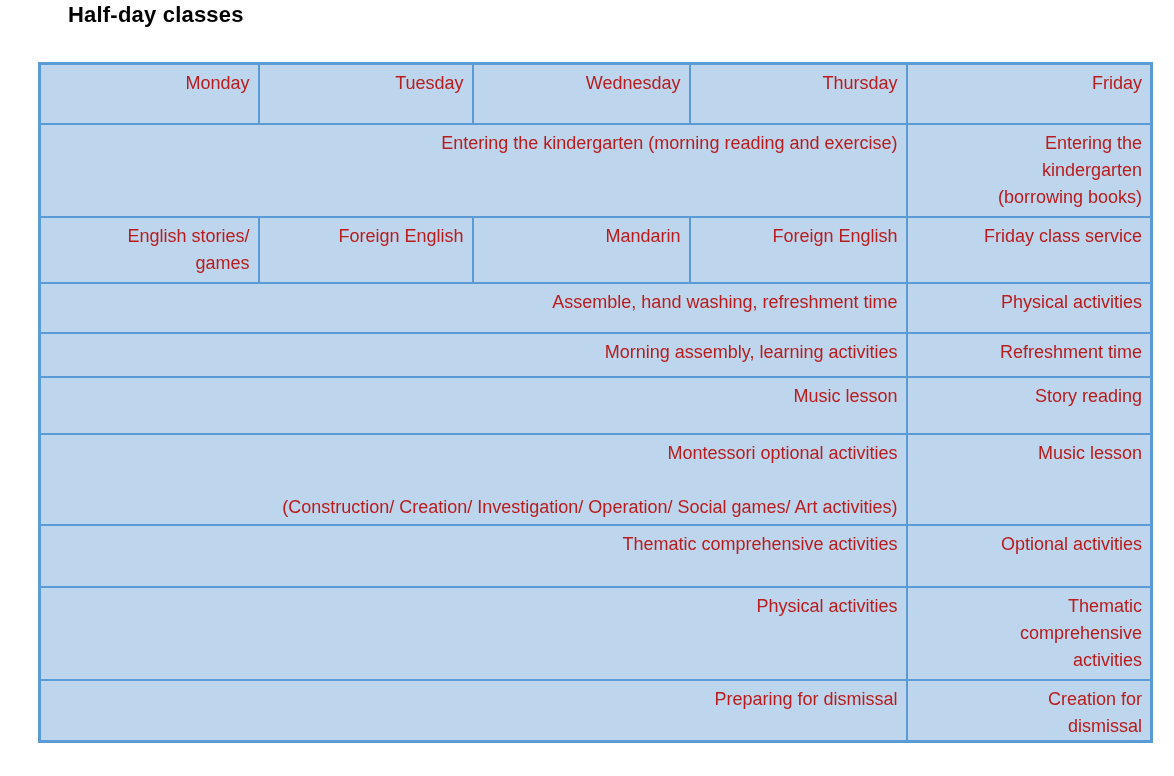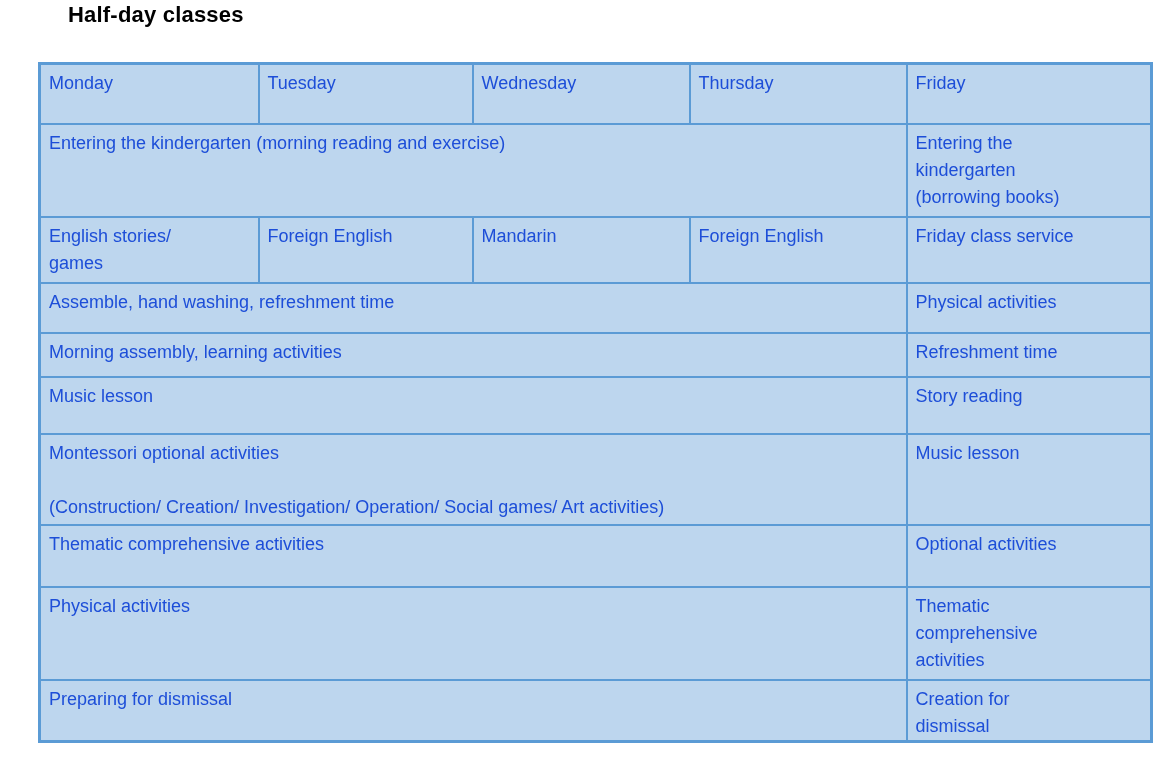--- a/index.html
+++ b/index.html
@@ -30,24 +30,24 @@
     left: 38px;
     top: 62px;
     width: 1112px;
     border-collapse: collapse;
     table-layout: fixed;
     border: 3px solid #5B9BD5;
   }
   table.schedule td, table.schedule th {
     border: 2px solid #5B9BD5;
     background: #BDD6EE;
-    color: #1d4ed8;
+    color: #b91c1c;
     font-size: 18px;
     font-weight: normal;
-    text-align: left;
+    text-align: right;
     vertical-align: top;
     padding: 5px 8px 0 8px;
     line-height: 27px;
     white-space: pre-line;
     overflow: hidden;
   }
 </style>
 </head>
 <body>
 

